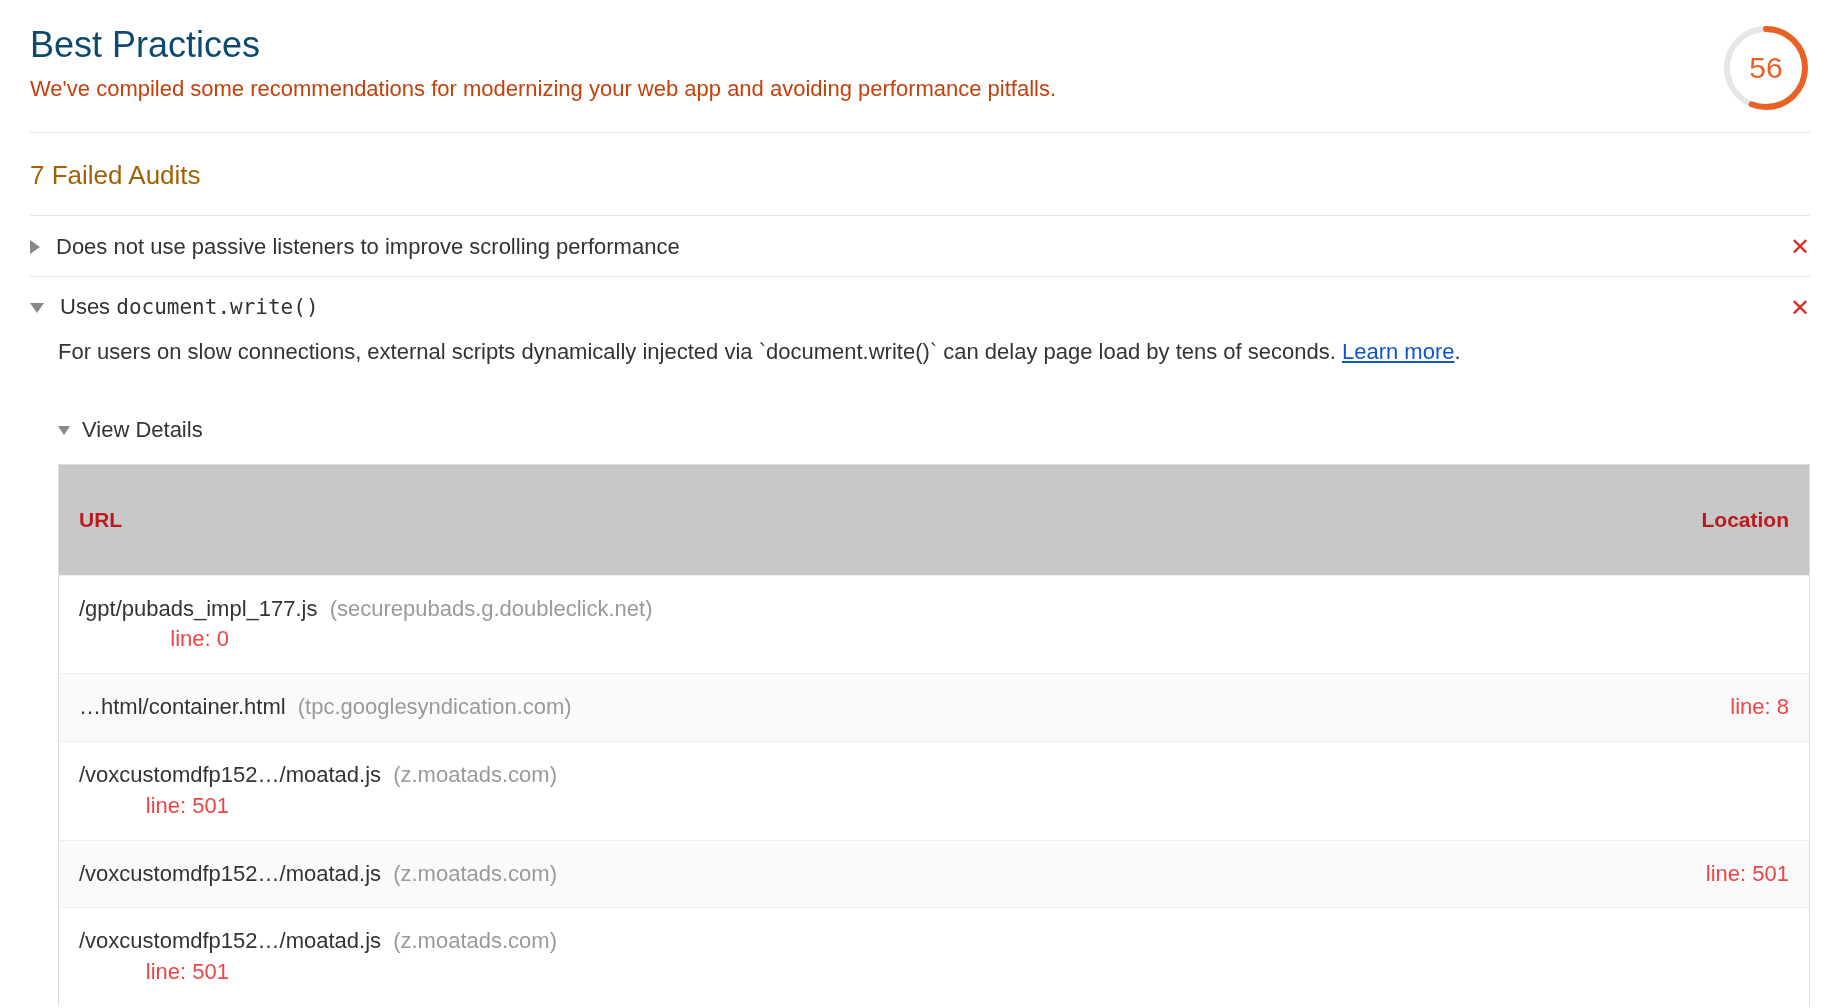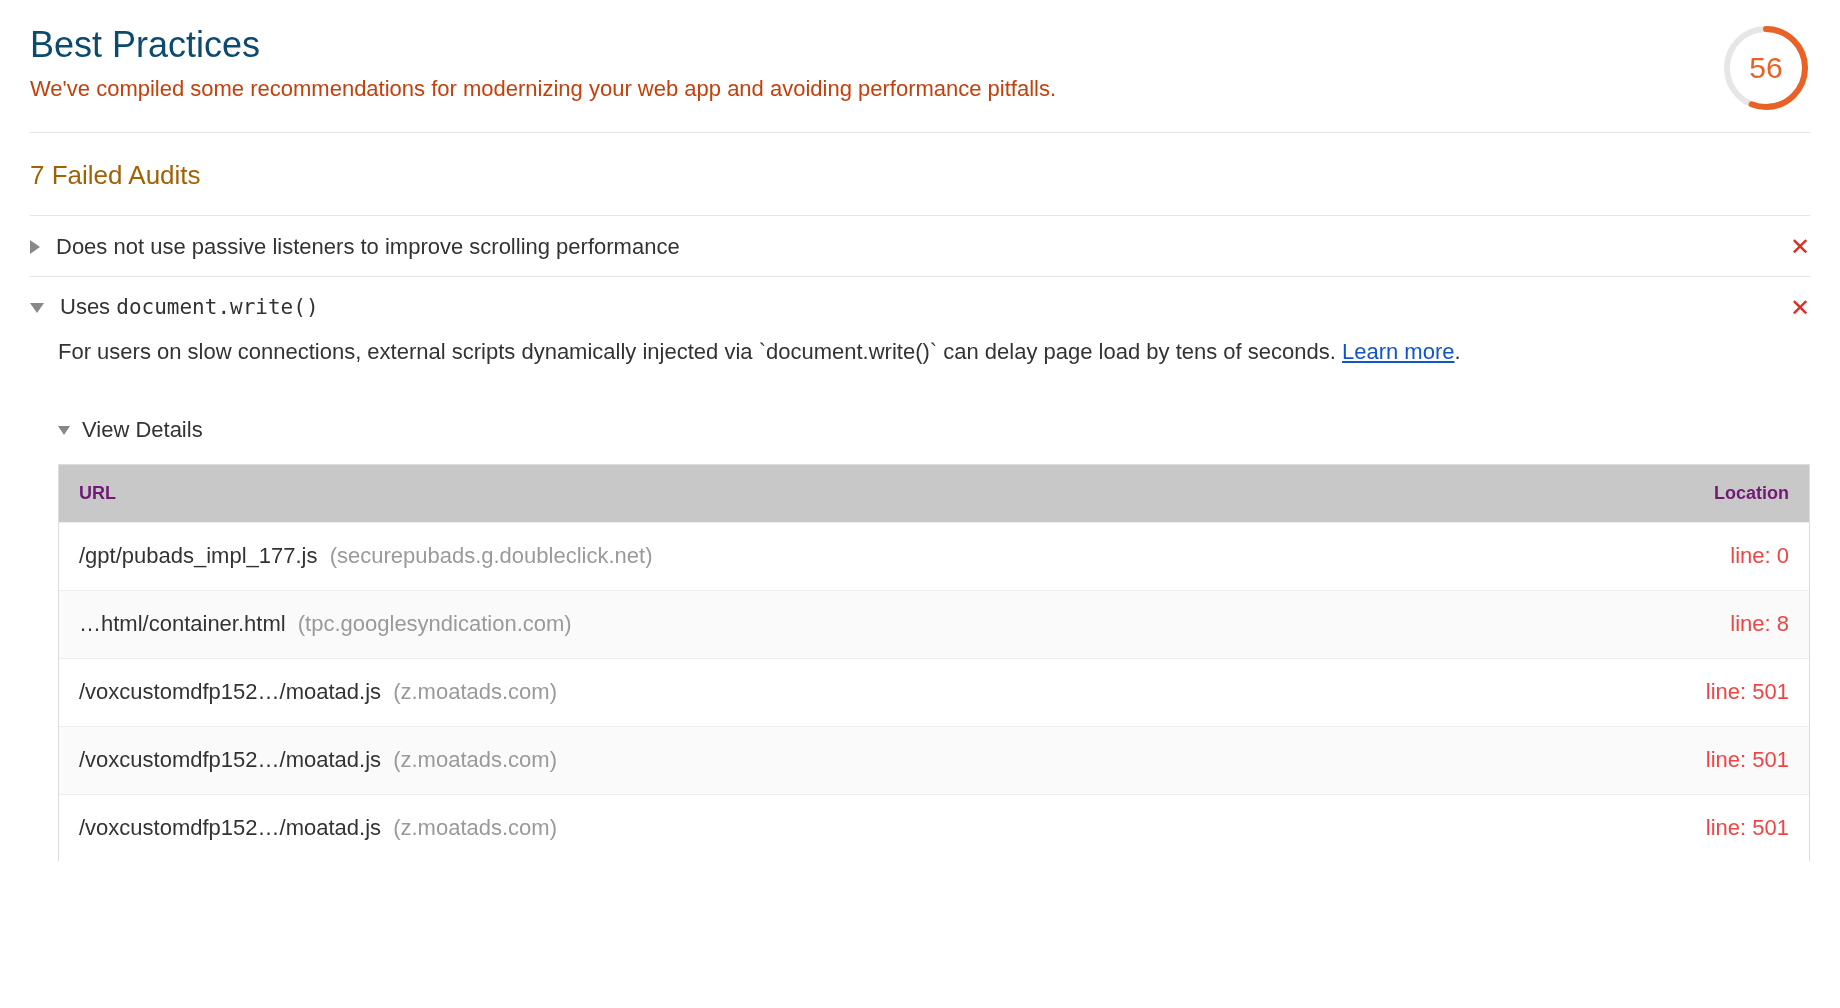--- a/index.html
+++ b/index.html
@@ -128,31 +128,31 @@
 
   .details-table {
     margin-left: 28px;
     border: 1px solid #ddd;
     border-bottom: none;
   }
   .dt-header {
     display: flex;
     background: #c8c8c8;
     font-weight: 600;
-    color: #701a75;
-    font-size: 18px;
-    padding: 16px 20px;
+    color: #b91c1c;
+    font-size: 21px;
+    padding: 40px 20px;
   }
   .dt-row {
     display: flex;
     font-size: 22px;
     padding: 18px 20px;
     border-top: 1px solid #eee;
   }
-  .dt-row.odd { background: #fff; }
+  .dt-row.odd { background: #fff; flex-direction: column; }
   .dt-row.even { background: #fafafa; }
   .col-url { flex: 1; }
   .col-loc { width: 150px; text-align: right; }
   .url-path { color: #333; }
   .url-host { color: #9a9a9a; margin-left: 6px; }
   .loc-text { color: #ef4444; }
 </style>
 </head>
 <body>
 

